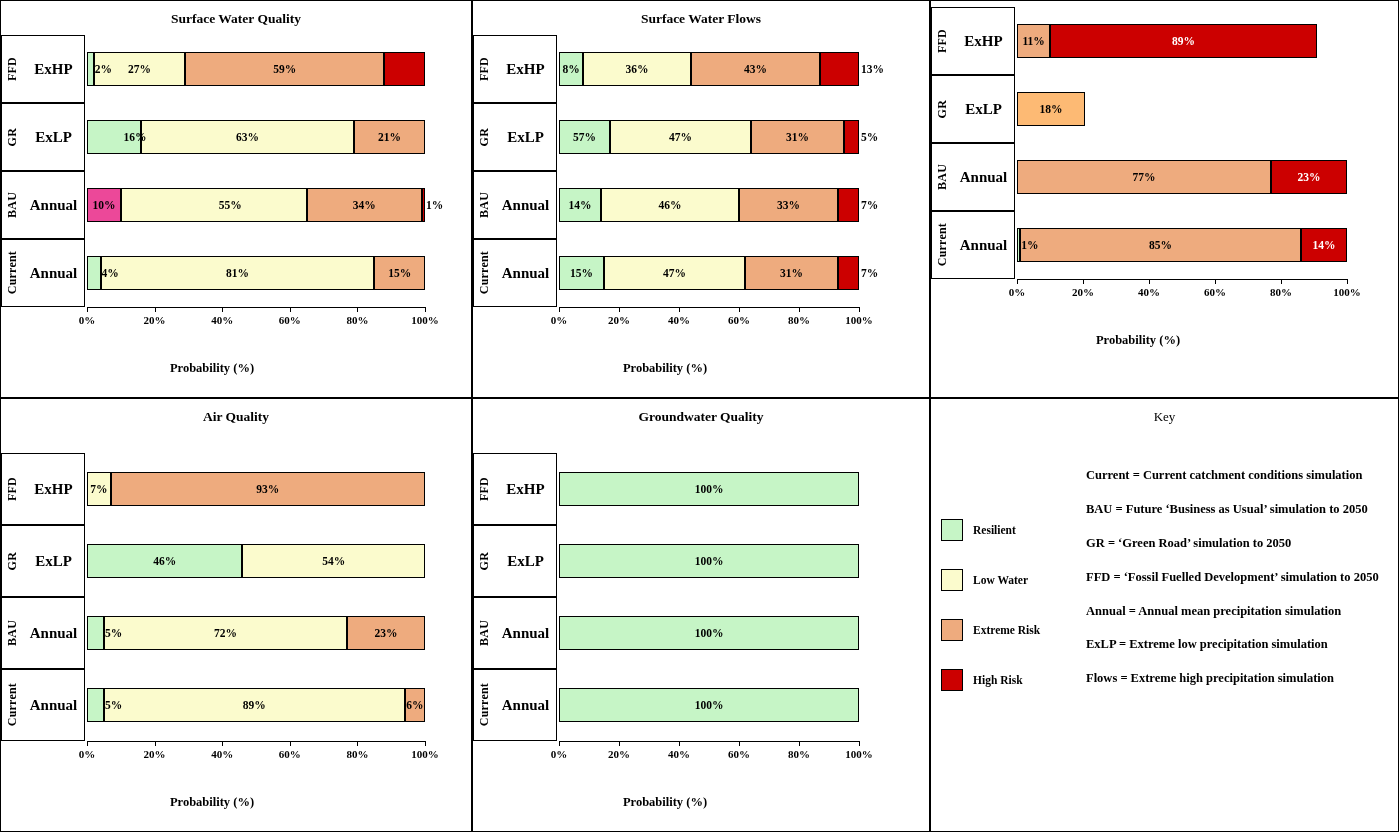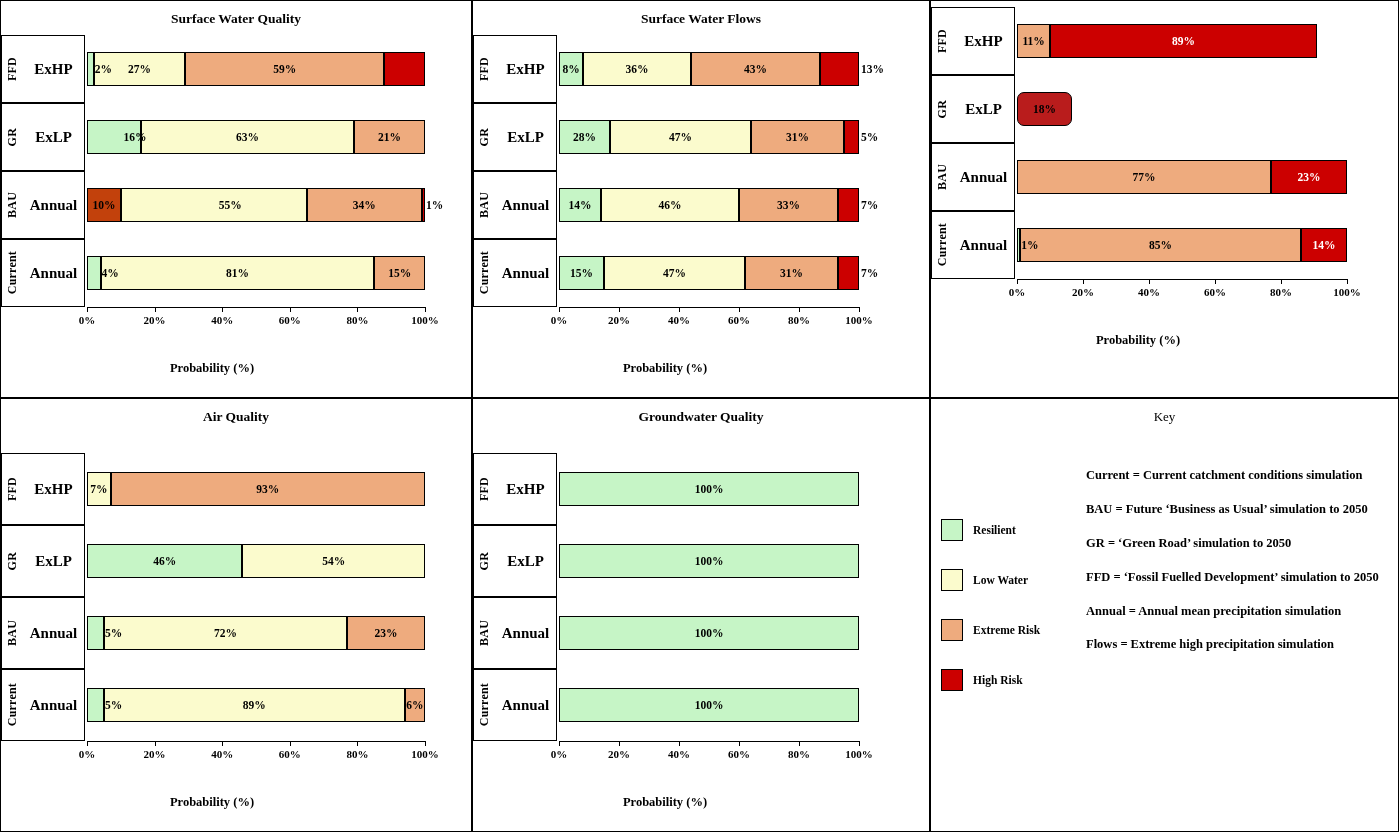--- a/index.html
+++ b/index.html
@@ -219,21 +219,21 @@
           </div>
         </div>
         <div class="rowgrp" style="height: 68px;">
           <div class="grp-label">
             <span>BAU</span>
           </div>
           <div class="scen-label">Annual</div>
           <div class="bar-wrap">
             <div class="plot" style="width: 338px; margin-left: 2px;">
               <div class="bar" style="width: 338px;">
-                <div class="seg" style="width: 33.8px; background: #c2410c;">
+                <div class="seg" style="width: 33.8px; background: #ec4899;">
                   <span class="lbl">10%</span>
                 </div>
                 <div class="seg" style="width: 185.9px; background: rgb(251, 251, 205); padding-left: 33px;">
                   <span class="lbl">55%</span>
                 </div>
                 <div class="seg" style="width: 114.92px; background: rgb(238, 171, 126);">
                   <span class="lbl">34%</span>
                 </div>
                 <div class="seg" style="width: 3.38px; background: rgb(204, 0, 0); overflow: visible;">
                   <span class="lbl" style="color: rgb(0, 0, 0); position: absolute; left: 100%; margin-left: 2px;">1%</span>
@@ -314,21 +314,21 @@
         </div>
         <div class="rowgrp" style="height: 68px;">
           <div class="grp-label">
             <span>GR</span>
           </div>
           <div class="scen-label">ExLP</div>
           <div class="bar-wrap">
             <div class="plot" style="width: 300px; margin-left: 2px;">
               <div class="bar" style="width: 300px;">
                 <div class="seg" style="width: 51px; background: rgb(198, 245, 198);">
-                  <span class="lbl">28%</span>
+                  <span class="lbl">57%</span>
                 </div>
                 <div class="seg" style="width: 141px; background: rgb(251, 251, 205);">
                   <span class="lbl">47%</span>
                 </div>
                 <div class="seg" style="width: 93px; background: rgb(238, 171, 126);">
                   <span class="lbl">31%</span>
                 </div>
                 <div class="seg outside" style="width: 15px; background: rgb(204, 0, 0);">
                   <span class="lbl" style="color: rgb(0, 0, 0);">5%</span>
                 </div>
@@ -427,21 +427,21 @@
           </div>
         </div>
         <div class="rowgrp" style="height: 68px;">
           <div class="grp-label">
             <span>GR</span>
           </div>
           <div class="scen-label">ExLP</div>
           <div class="bar-wrap">
             <div class="plot" style="width: 330px; margin-left: 2px;">
               <div class="bar" style="width: 330px;">
-                <div class="seg" style="width: 55px; background: #b91c1c; border-radius: 7px;">
+                <div class="seg" style="width: 68px; background: #fdba74;">
                   <span class="lbl">18%</span>
                 </div>
               </div>
             </div>
           </div>
         </div>
         <div class="rowgrp" style="height: 68px;">
           <div class="grp-label">
             <span>BAU</span>
           </div>
@@ -710,18 +710,19 @@
             <div class="swatch" style="background: rgb(204, 0, 0);"></div>
             <div class="legend-lbl">High Risk</div>
           </div>
         </div>
       <div class="defs">
           <p>Current = Current catchment conditions simulation</p>
           <p>BAU = Future ‘Business as Usual’ simulation to 2050</p>
           <p>GR =  ‘Green Road’ simulation to 2050</p>
           <p>FFD = ‘Fossil Fuelled Development’ simulation to 2050</p>
           <p>Annual = Annual mean precipitation simulation</p>
+          <p>ExLP = Extreme low precipitation simulation</p>
           <p>Flows = Extreme high precipitation simulation</p>
         </div>
     </div>
   </div>
 
 </div>
 
 </body></html>

